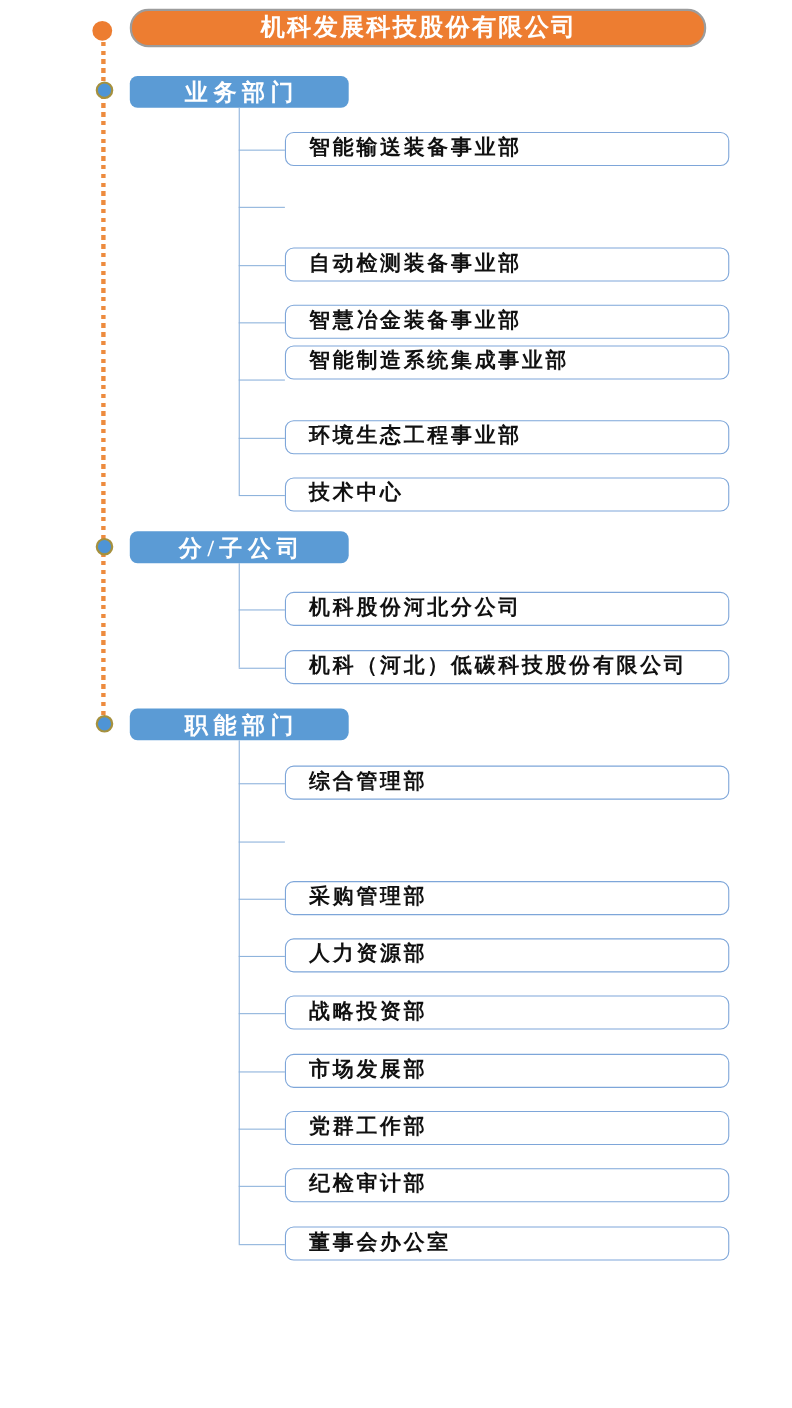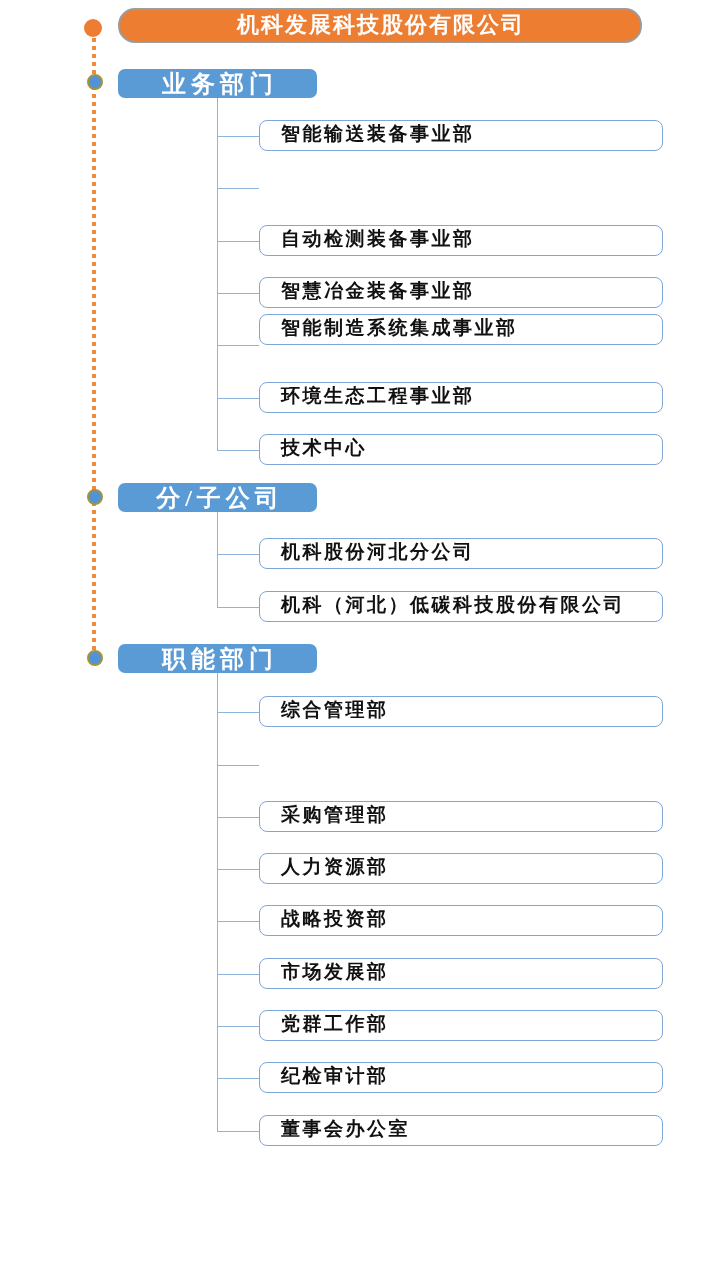--- a/index.html
+++ b/index.html
@@ -66,21 +66,21 @@
   .sec-header{
     position:absolute;
     left:118px;
     width:199px;height:29px;
     background:var(--accent-blue);
     border-radius:7px;
     display:flex;align-items:center;justify-content:center;
   }
   .sec-header span{
     color:var(--text-white);
-    font-size:24px;font-weight:bold;
+    font-size:21px;font-weight:bold;
     letter-spacing:5px;text-indent:5px;
     white-space:nowrap;
   }
   
   .vline{
     position:absolute;
     left:217px;width:1px;
     background:var(--connector-blue);
   }
   .stub{

